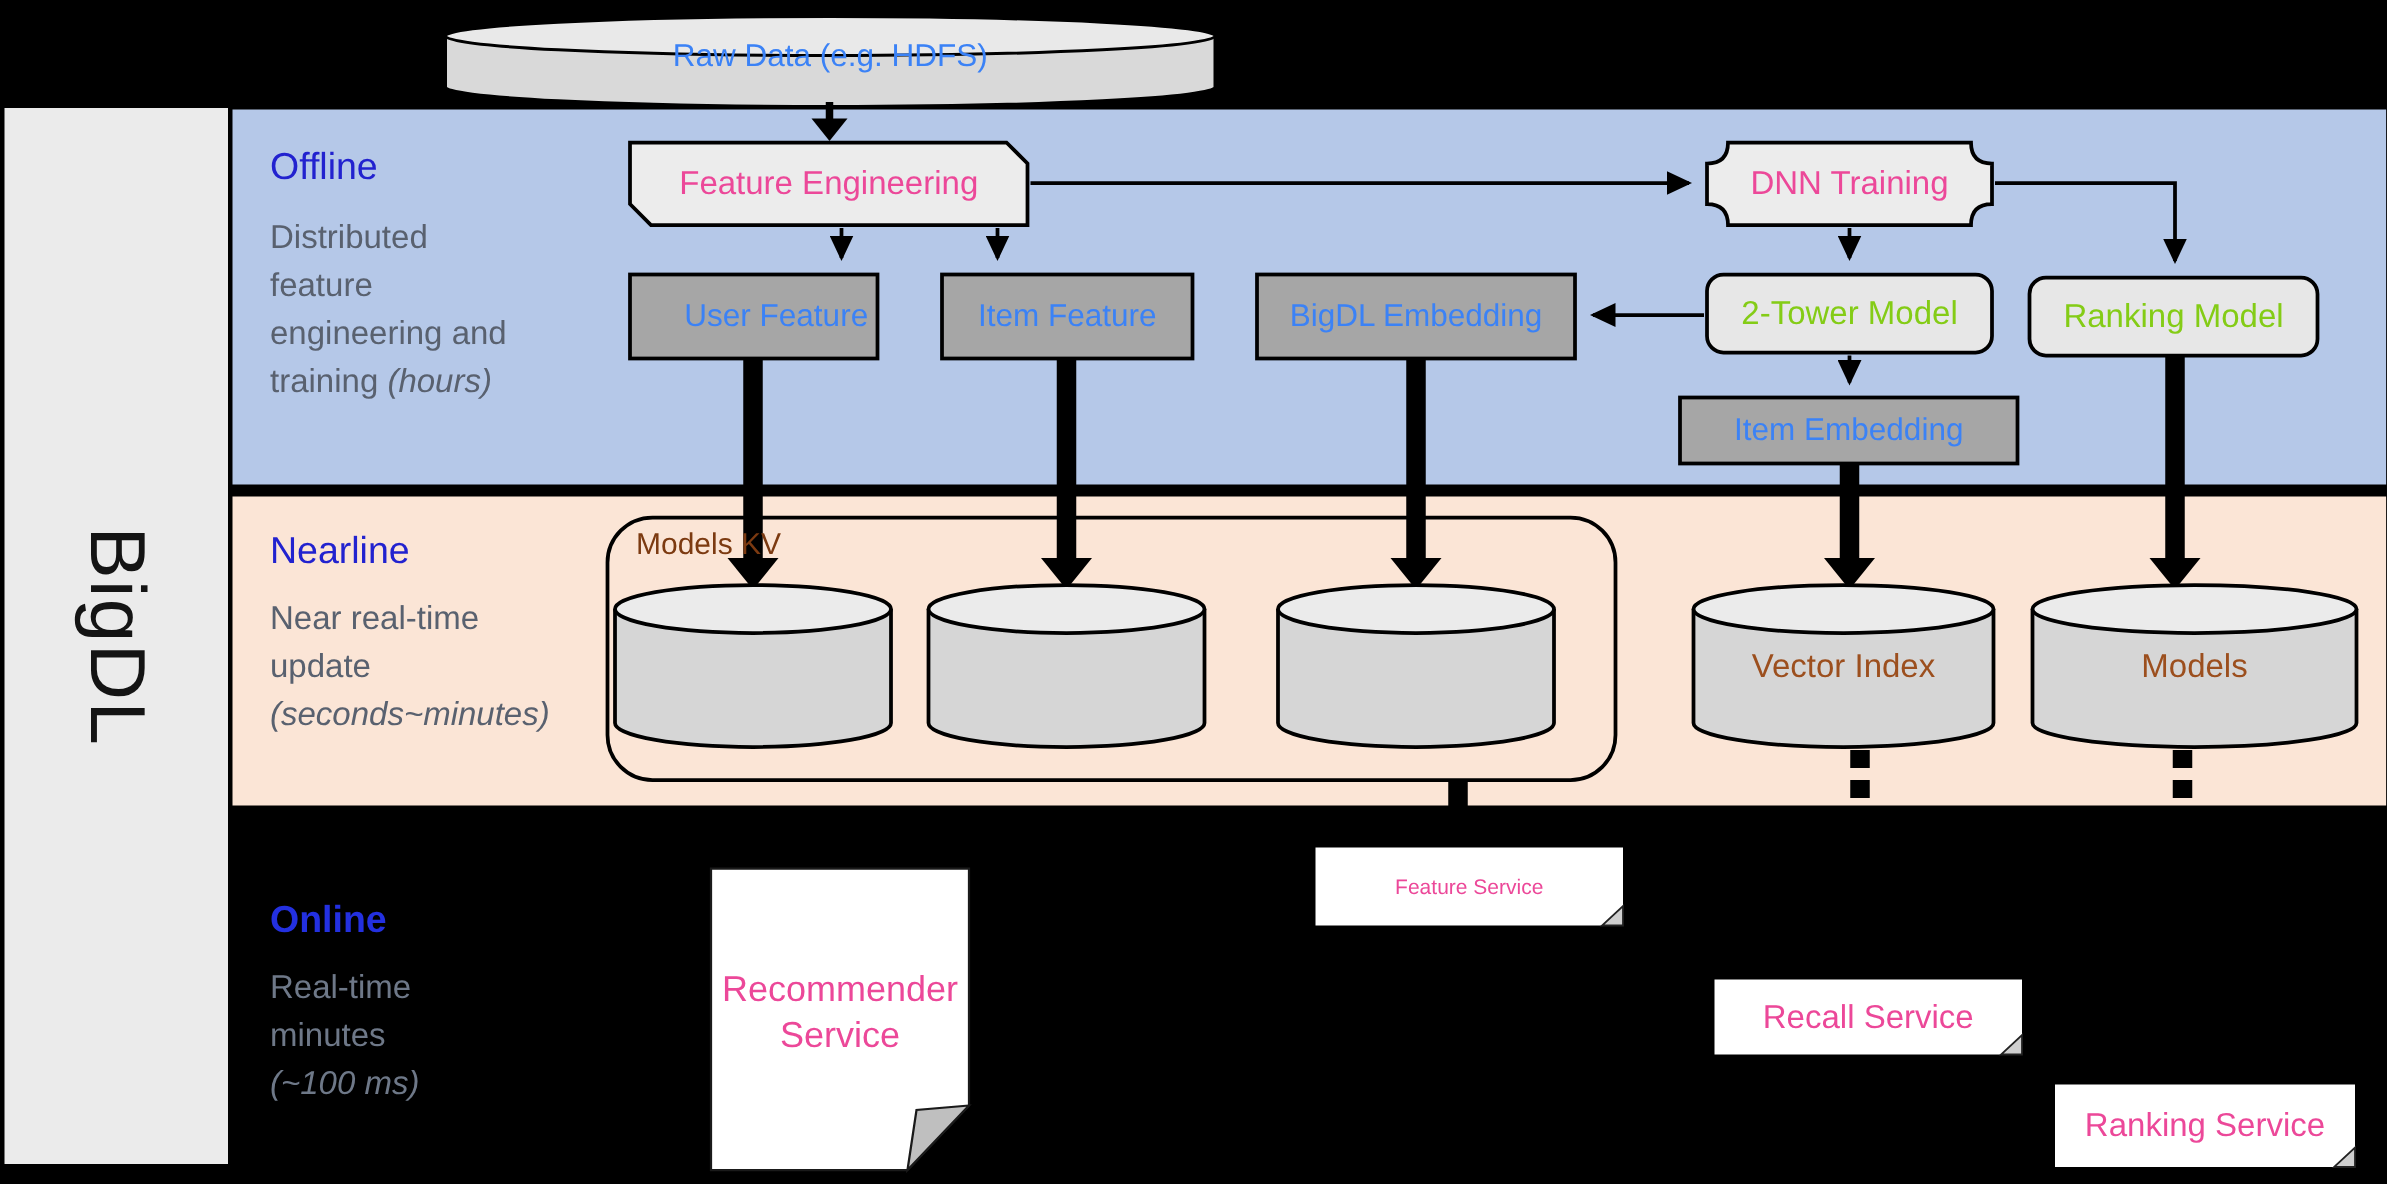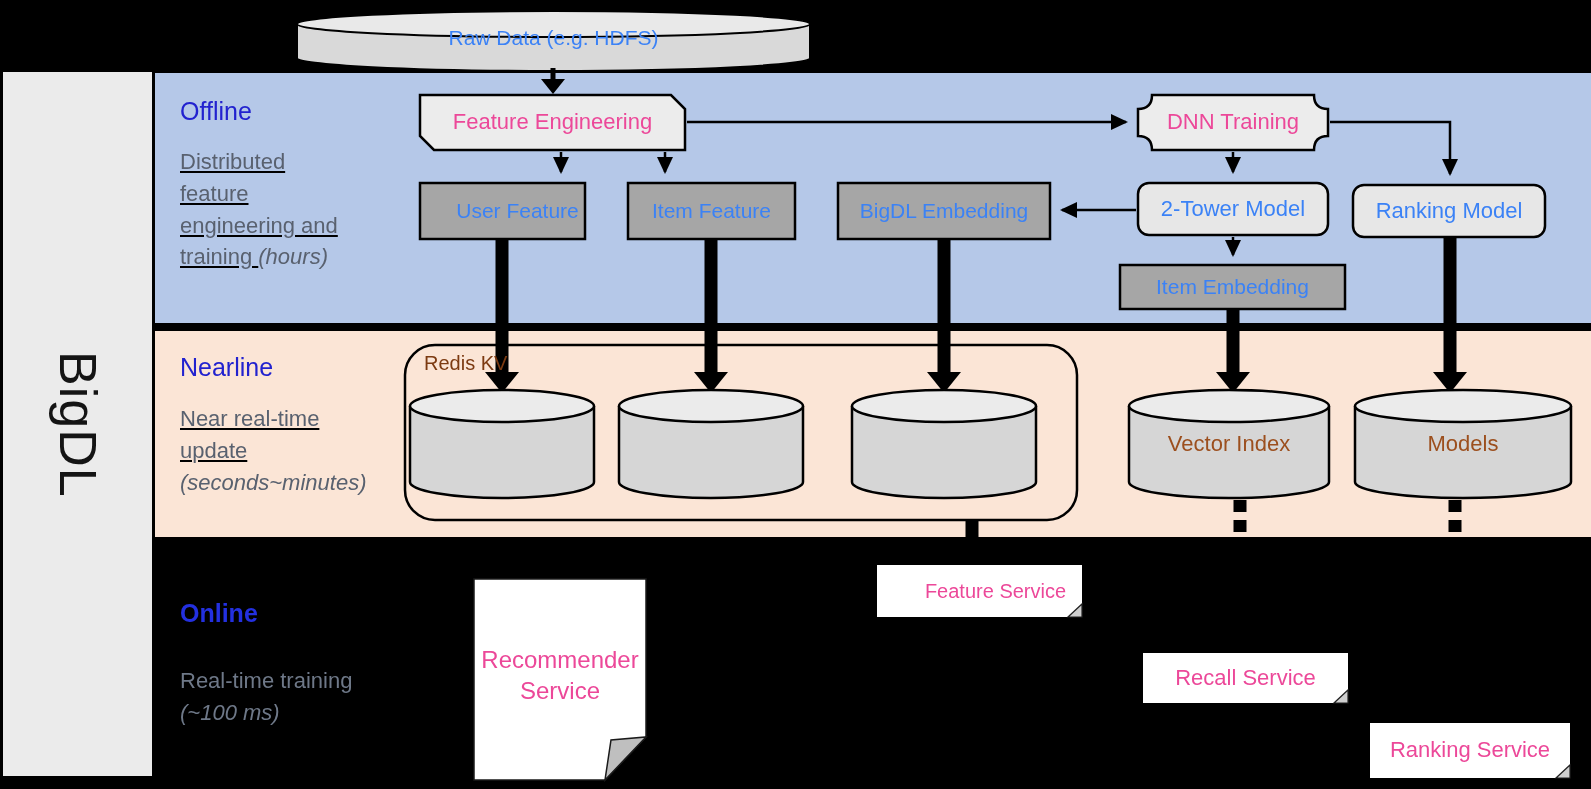--- a/index.html
+++ b/index.html
@@ -8,26 +8,26 @@
   .band{position:absolute;left:155px;right:0;}
   .band-blue{top:73px;height:250px;background:#b5c8e8;}
   .band-peach{top:331px;height:206px;background:#fbe5d6;}
   .sidebar{position:absolute;left:3px;top:72px;width:149px;height:704px;
            background:#ebebeb;display:flex;align-items:center;justify-content:center;}
   .sidebar .brand{writing-mode:vertical-rl;font-size:52px;color:#141414;letter-spacing:1px;}
   svg.overlay{position:absolute;left:0;top:0;}
   .lbl{position:absolute;display:flex;align-items:center;justify-content:center;
        text-align:center;line-height:1.2;}
   .lbl.left{justify-content:flex-start;text-align:left;}
-  .lbl.top{align-items:center;text-decoration:underline;}
+  .lbl.top{align-items:flex-start;}
   .sec-title{font-size:25px;color:#2222cf;}
   .sec-desc{font-size:22px;color:#59616f;line-height:1.45;display:block;}
   .note{font-style:italic;display:inline-block;}
   .blue-t{color:#ec4899;}
-  .green-t{color:#3b82f6;border-radius:18px;}
+  .green-t{color:#84cc16;border-radius:18px;}
   .brown-t{color:#9c4f1e;}
   .black-t{color:#3b82f6;}
 </style>
 </head>
 <body>
 
 <div class="stage">
 
   <div class="band band-blue"></div>
   <div class="band band-peach"></div>
@@ -159,27 +159,27 @@
 
   <div class="lbl green-t" style="left:1138px;top:183px;width:190px;height:52px;font-size:22px;">2-Tower Model</div>
   <div class="lbl green-t" style="left:1353px;top:185px;width:192px;height:52px;font-size:22px;">Ranking Model</div>
   <div class="lbl black-t" style="left:1120px;top:265px;width:225px;height:44px;font-size:21px;">Item Embedding</div>
 
   <div class="lbl left sec-title" style="left:180px;top:352px;width:220px;height:30px;">Nearline</div>
   <div class="lbl left top" style="left:180px;top:396px;width:175px;height:110px;">
     <span class="sec-desc"><span>Near real-time update </span><span class="note">(seconds~minutes)</span></span>
   </div>
 
-  <div class="lbl left" style="left:424px;top:349px;width:150px;height:28px;font-size:20px;color:#7c3a11;">Redis KV</div>
+  <div class="lbl left" style="left:424px;top:349px;width:150px;height:28px;font-size:20px;color:#7c3a11;">Models KV</div>
   <div class="lbl brown-t" style="left:1129px;top:418px;width:200px;height:52px;font-size:22px;">Vector Index</div>
   <div class="lbl brown-t" style="left:1355px;top:418px;width:216px;height:52px;font-size:22px;">Models</div>
 
   <div class="lbl left sec-title" style="left:180px;top:598px;width:220px;height:30px;font-weight:bold;color:#2330e0;">Online</div>
   <div class="lbl left top" style="left:180px;top:642px;width:175px;height:110px;">
-    <span class="sec-desc" style="color:#6e7888;"><span>Real-time training </span><span class="note">(~100 ms)</span></span>
+    <span class="sec-desc" style="color:#6e7888;"><span>Real-time minutes </span><span class="note">(~100 ms)</span></span>
   </div>
 
   <div class="lbl blue-t" style="left:480px;top:630px;width:160px;height:90px;font-size:24px;line-height:1.3;">Recommender Service</div>
-  <div class="lbl blue-t" style="left:877px;top:565px;width:205px;height:52px;font-size:20px;padding-left:16px;">Feature Service</div>
+  <div class="lbl blue-t" style="left:877px;top:565px;width:205px;height:52px;font-size:14px;">Feature Service</div>
   <div class="lbl blue-t" style="left:1143px;top:653px;width:205px;height:50px;font-size:22px;">Recall Service</div>
   <div class="lbl blue-t" style="left:1370px;top:723px;width:200px;height:55px;font-size:22px;">Ranking Service</div>
 
 </div>
 
 </body></html>

